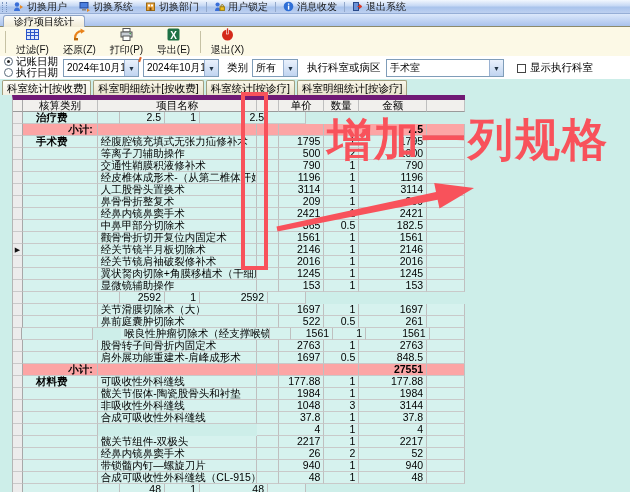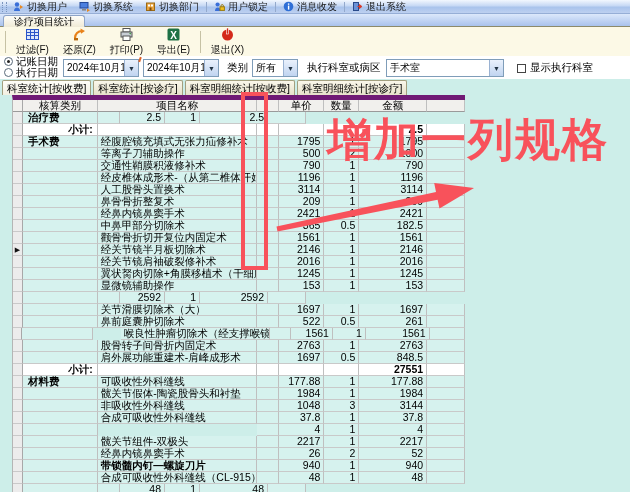--- a/index.html
+++ b/index.html
@@ -54,24 +54,24 @@
     border-radius:2px 2px 0 0; cursor:default; }
   .vtab.active { background:linear-gradient(#fffef9,#f2efe1); }
 
   
   .grid { position:absolute; left:12px; top:16px; width:453px; border-top:5px solid #701a75; border-left:1px solid #b5b5b5; }
   .tr { display:flex; height:12px; }
   .td { height:12px; line-height:11px; font-size:10.5px; border-right:1px solid #bfbfbf; border-bottom:1px solid #c9c9c9;
     overflow:hidden; white-space:nowrap; background:#d6f2ee; color:#000; }
   .tr.head .td { background:#f1f0ed; text-align:center; border-bottom:1px solid #9a9a9a; }
   .td.rowhdr { background:#ececec; border-right:1px solid #a8a8a8; text-align:center; font-size:7px; color:#111; }
-  .td.cat { font-weight:bold; padding-left:5px; }
+  .td.cat { font-weight:bold; padding-left:13px; }
   .td.name { padding-left:3px; }
   .td.num { text-align:right; padding-right:3px; }
-  .tr.sub .td:not(.rowhdr) { background:#ffffff; }
+  .tr.sub .td:not(.rowhdr) { background:#fca5a5; }
   .tr.sub .td.cat { text-align:right; padding-right:4px; }
   .tr.sub .td.amt { font-weight:bold; }
 
   
   .ann-rect { position:absolute; left:241px; top:92px; width:27px; height:178px;
     border:4px solid rgba(246,82,92,.82); z-index:40; }
   .ann-text { position:absolute; left:327px; top:110px; font-size:45px; font-weight:bold;
     letter-spacing:2px; color:#f8525b; z-index:41; white-space:nowrap; }
   .ann-svg { position:absolute; left:0; top:0; width:630px; height:492px; z-index:39; pointer-events:none; }
 </style>
@@ -237,22 +237,22 @@
   </div>
   <div class="chk">
     <span class="box"></span>
     <span>显示执行科室</span>
   </div>
 </div>
 
 <div class="main">
   <div class="viewtabs" id="viewtabs">
       <div class="vtab active">科室统计[按收费]</div>
+      <div class="vtab">科室明细统计[按收费]</div>
       <div class="vtab">科室统计[按诊疗]</div>
-      <div class="vtab">科室明细统计[按收费]</div>
       <div class="vtab">科室明细统计[按诊疗]</div>
     </div>
   <div class="grid" id="grid">
       <div class="tr head">
         <div class="td rowhdr" style="width: 10px;"></div>
         <div class="td" style="width: 75px;">核算类别</div>
         <div class="td" style="width: 160px;">项目名称</div>
         <div class="td" style="width: 22px;"></div>
         <div class="td" style="width: 45px;">单价</div>
         <div class="td" style="width: 35px;">数量</div>
@@ -543,21 +543,21 @@
         <div class="td name" style="width: 160px;">经鼻内镜鼻窦手术</div>
         <div class="td" style="width: 22px;"></div>
         <div class="td num" style="width: 45px;">26</div>
         <div class="td num" style="width: 35px;">2</div>
         <div class="td num amt" style="width: 68px;">52</div>
         <div class="td" style="width: 38px;"></div>
       </div>
       <div class="tr">
         <div class="td rowhdr" style="width: 10px;"></div>
         <div class="td cat" style="width: 75px;"></div>
-        <div class="td name" style="width: 160px; font-weight: bold;">带锁髓内钉—螺旋刀片</div>
+        <div class="td name" style="width: 160px;">带锁髓内钉—螺旋刀片</div>
         <div class="td" style="width: 22px;"></div>
         <div class="td num" style="width: 45px;">940</div>
         <div class="td num" style="width: 35px;">1</div>
         <div class="td num amt" style="width: 68px;">940</div>
         <div class="td" style="width: 38px;"></div>
       </div>
       <div class="tr">
         <div class="td rowhdr" style="width: 10px;"></div>
         <div class="td cat" style="width: 75px;"></div>
         <div class="td name" style="width: 160px;">合成可吸收性外科缝线（CL-915）1#</div>

